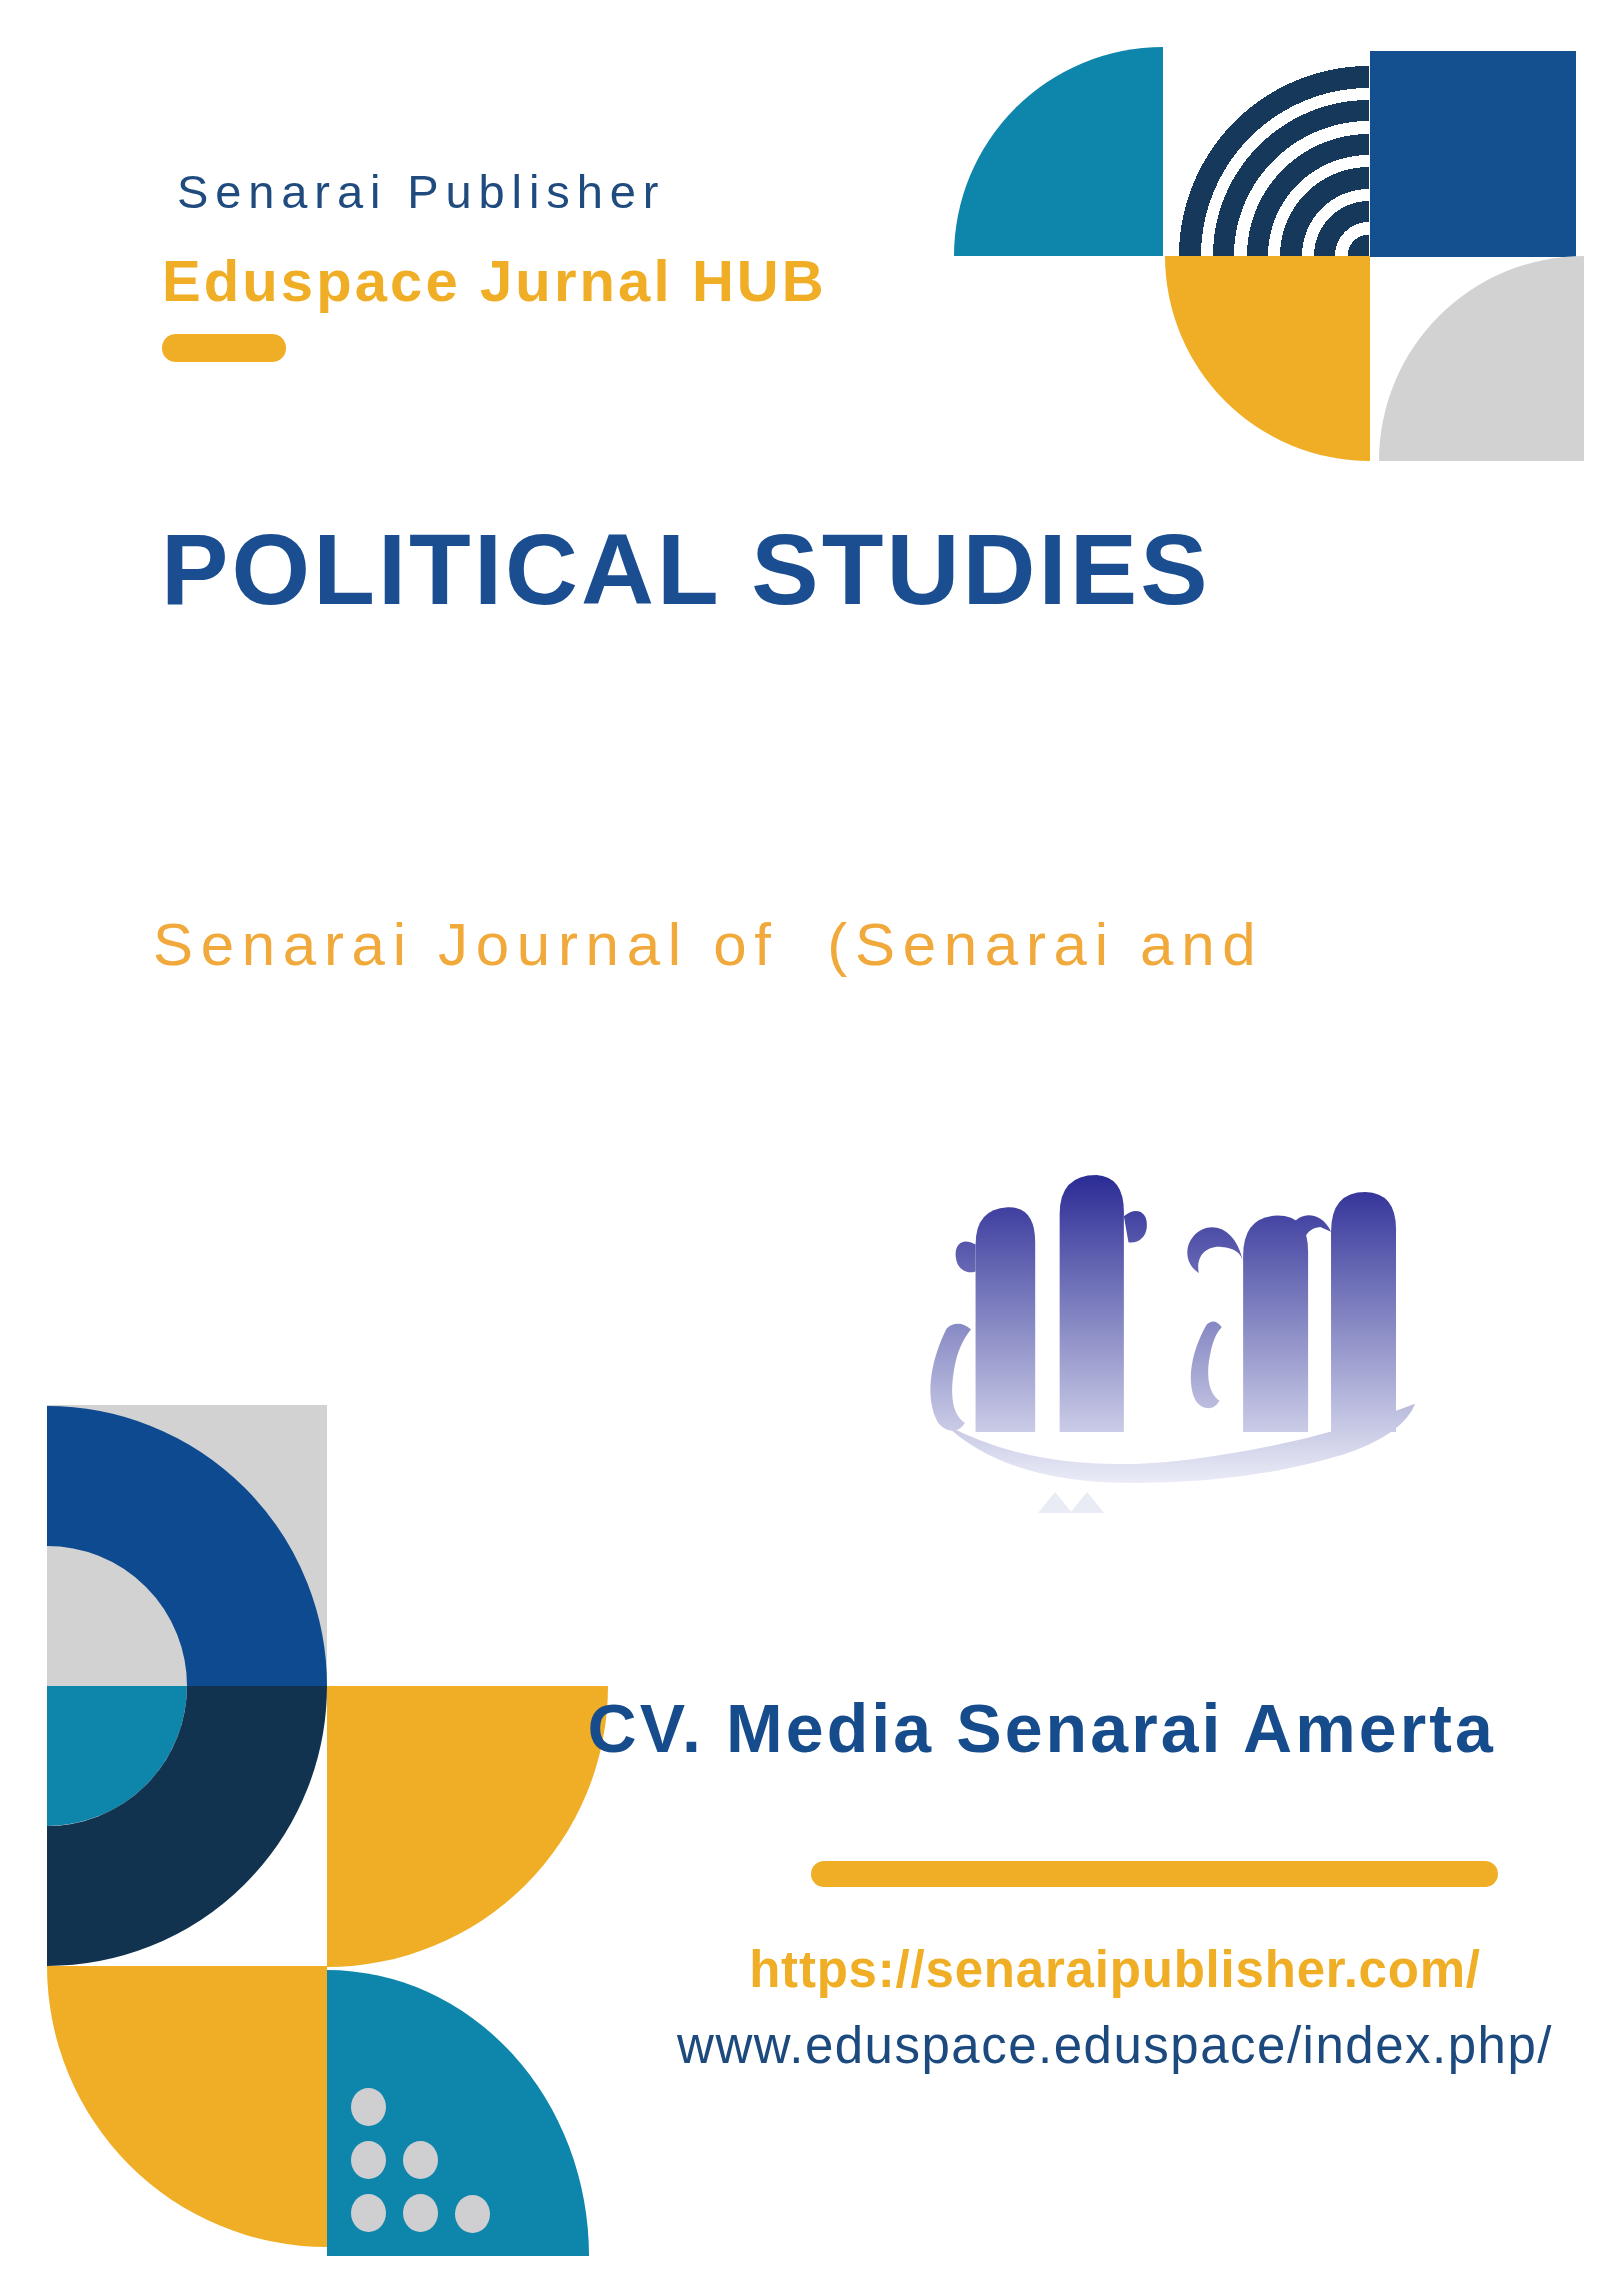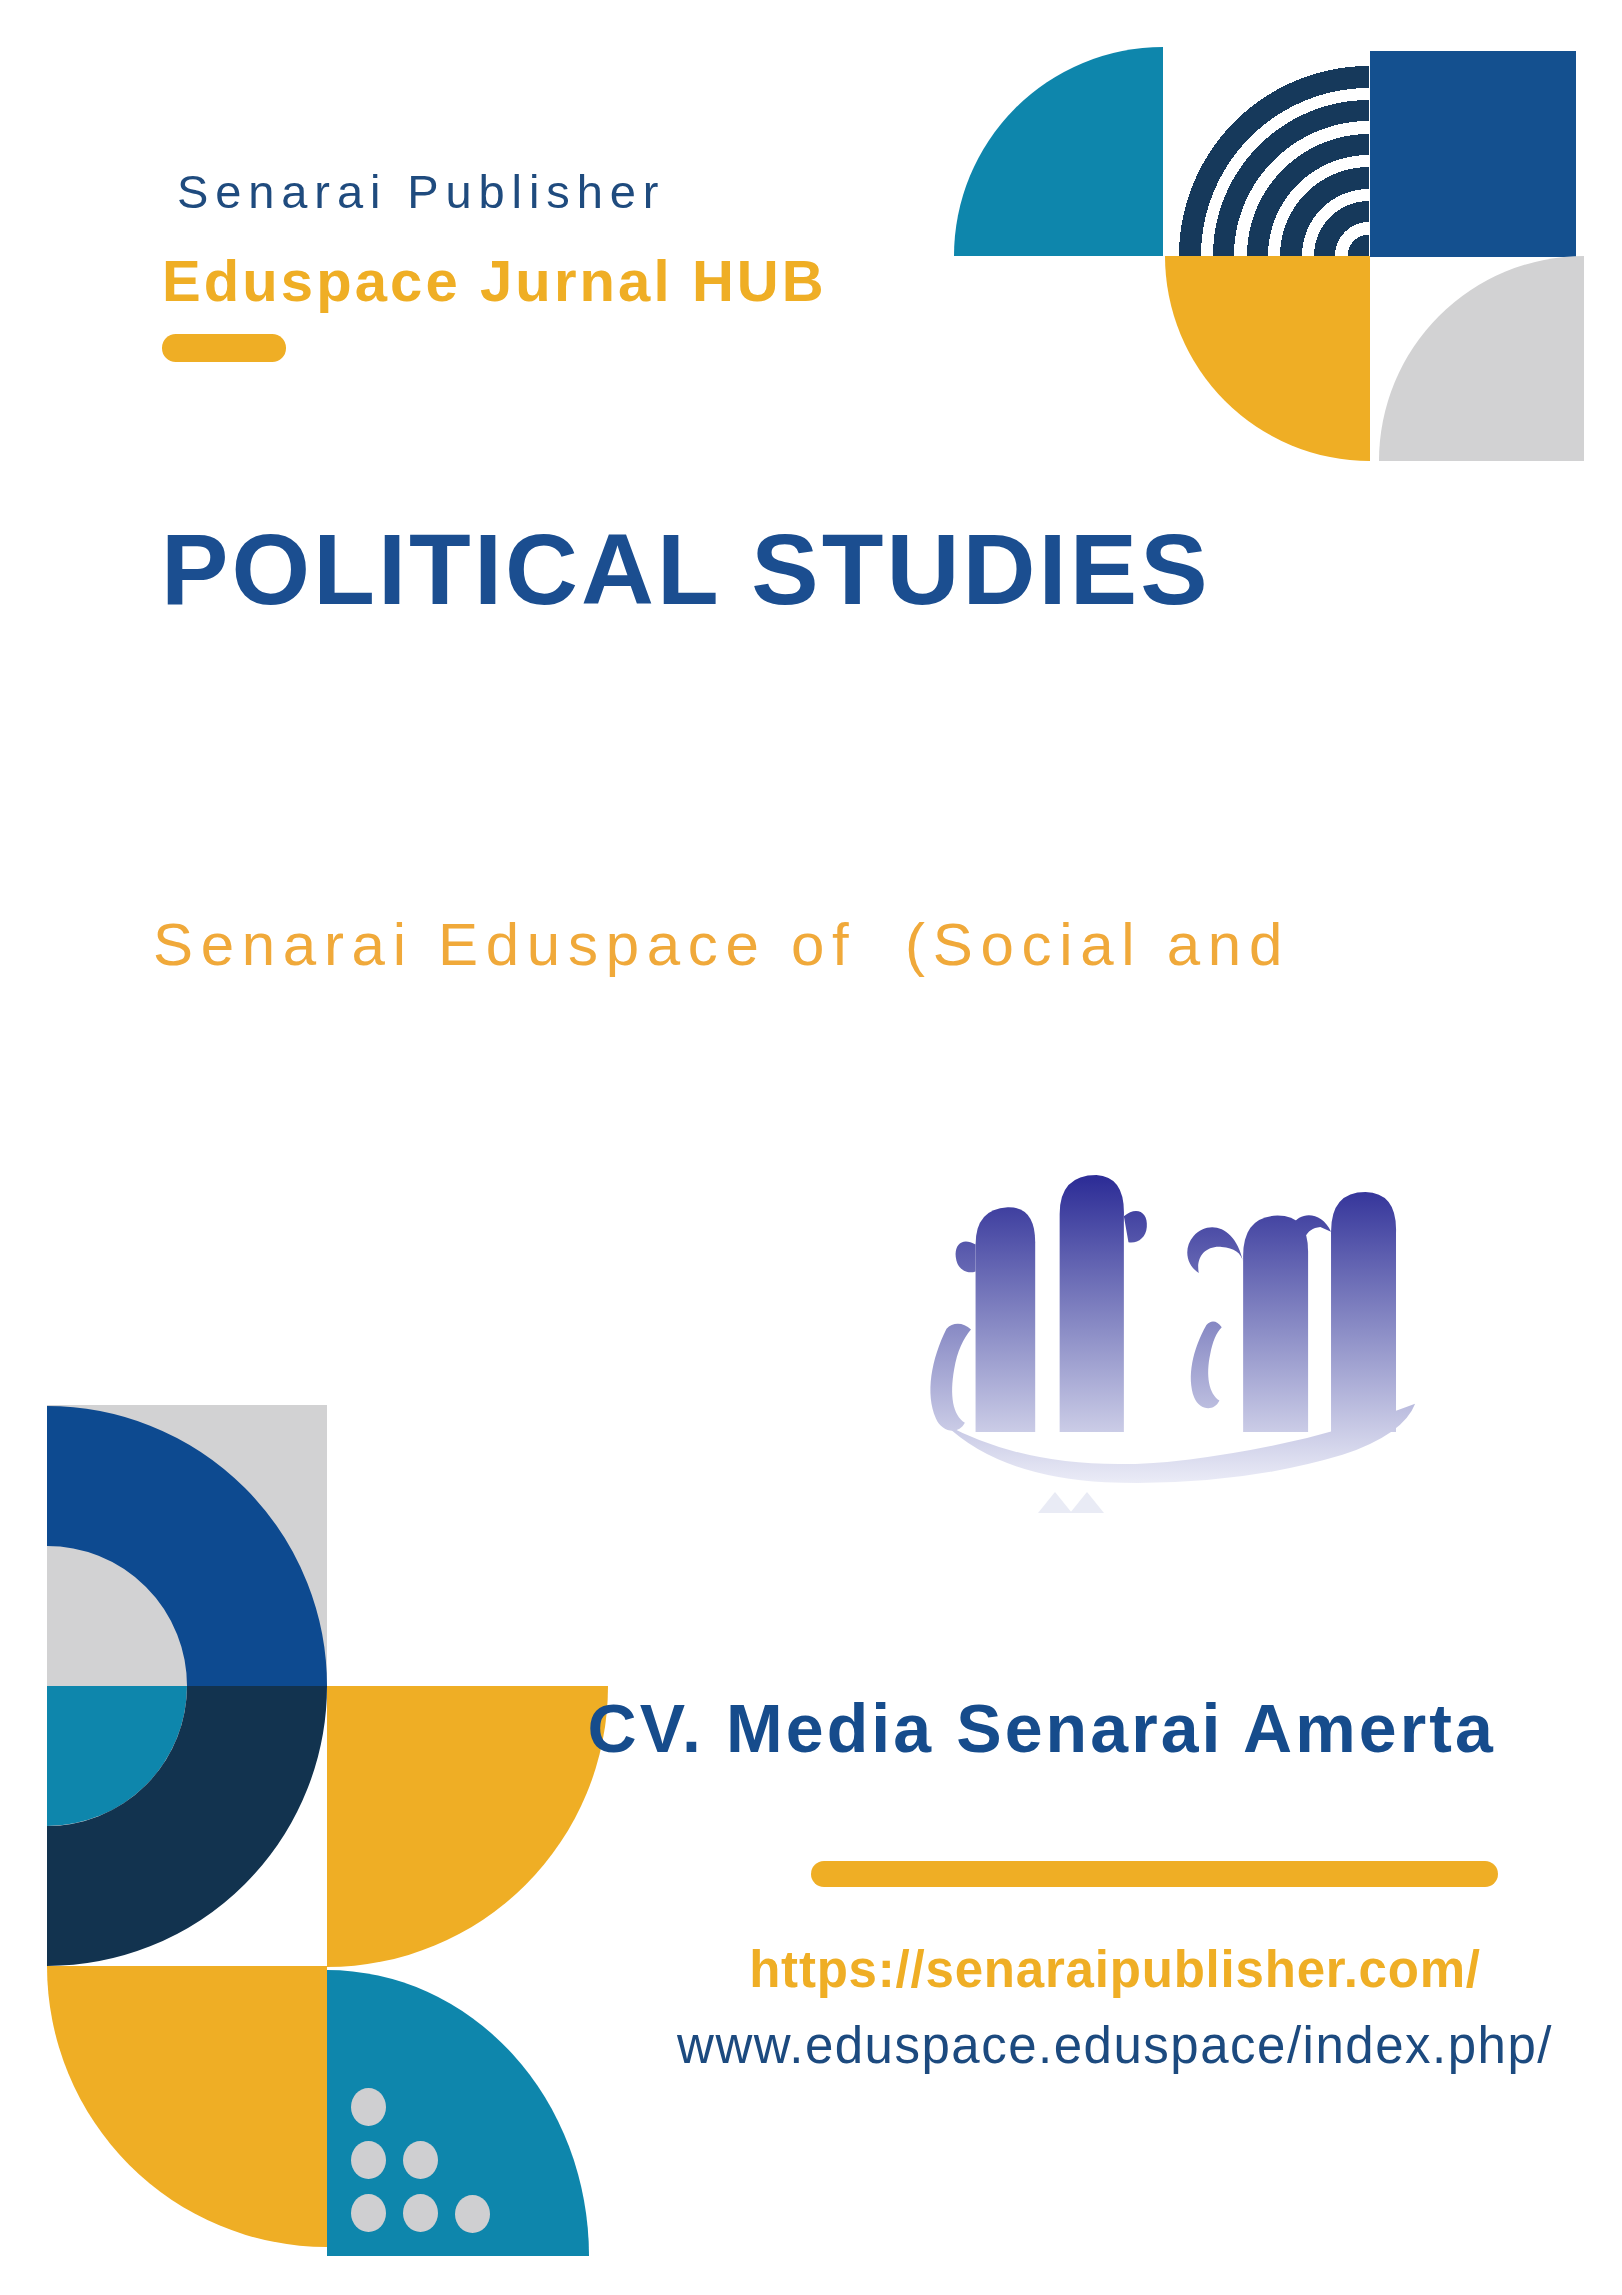--- a/index.html
+++ b/index.html
@@ -99,21 +99,21 @@
   <div class="abs hdr-pub">Senarai Publisher</div>
   <div class="abs hdr-hub">Eduspace Jurnal HUB</div>
   <div class="abs badge"></div>
 
   <div class="abs title">
     <div class="line2">POLITICAL STUDIES</div>
   </div>
 
 
   <div class="abs subtitle">
-    <div class="s1">Senarai Eduspace of  (Social and</div>
+    <div class="s1">Senarai Journal of  (Senarai and</div>
   </div>
 
   <svg class="abs logo" viewBox="0 0 670 450">
     <defs>
       <linearGradient id="lg" gradientUnits="userSpaceOnUse" x1="0" y1="10" x2="0" y2="420">
         <stop offset="0" stop-color="#2E2E97"></stop>
         <stop offset="0.48" stop-color="#8B8DC6"></stop>
         <stop offset="1" stop-color="#F1F2FA"></stop>
       </linearGradient>
     </defs>

